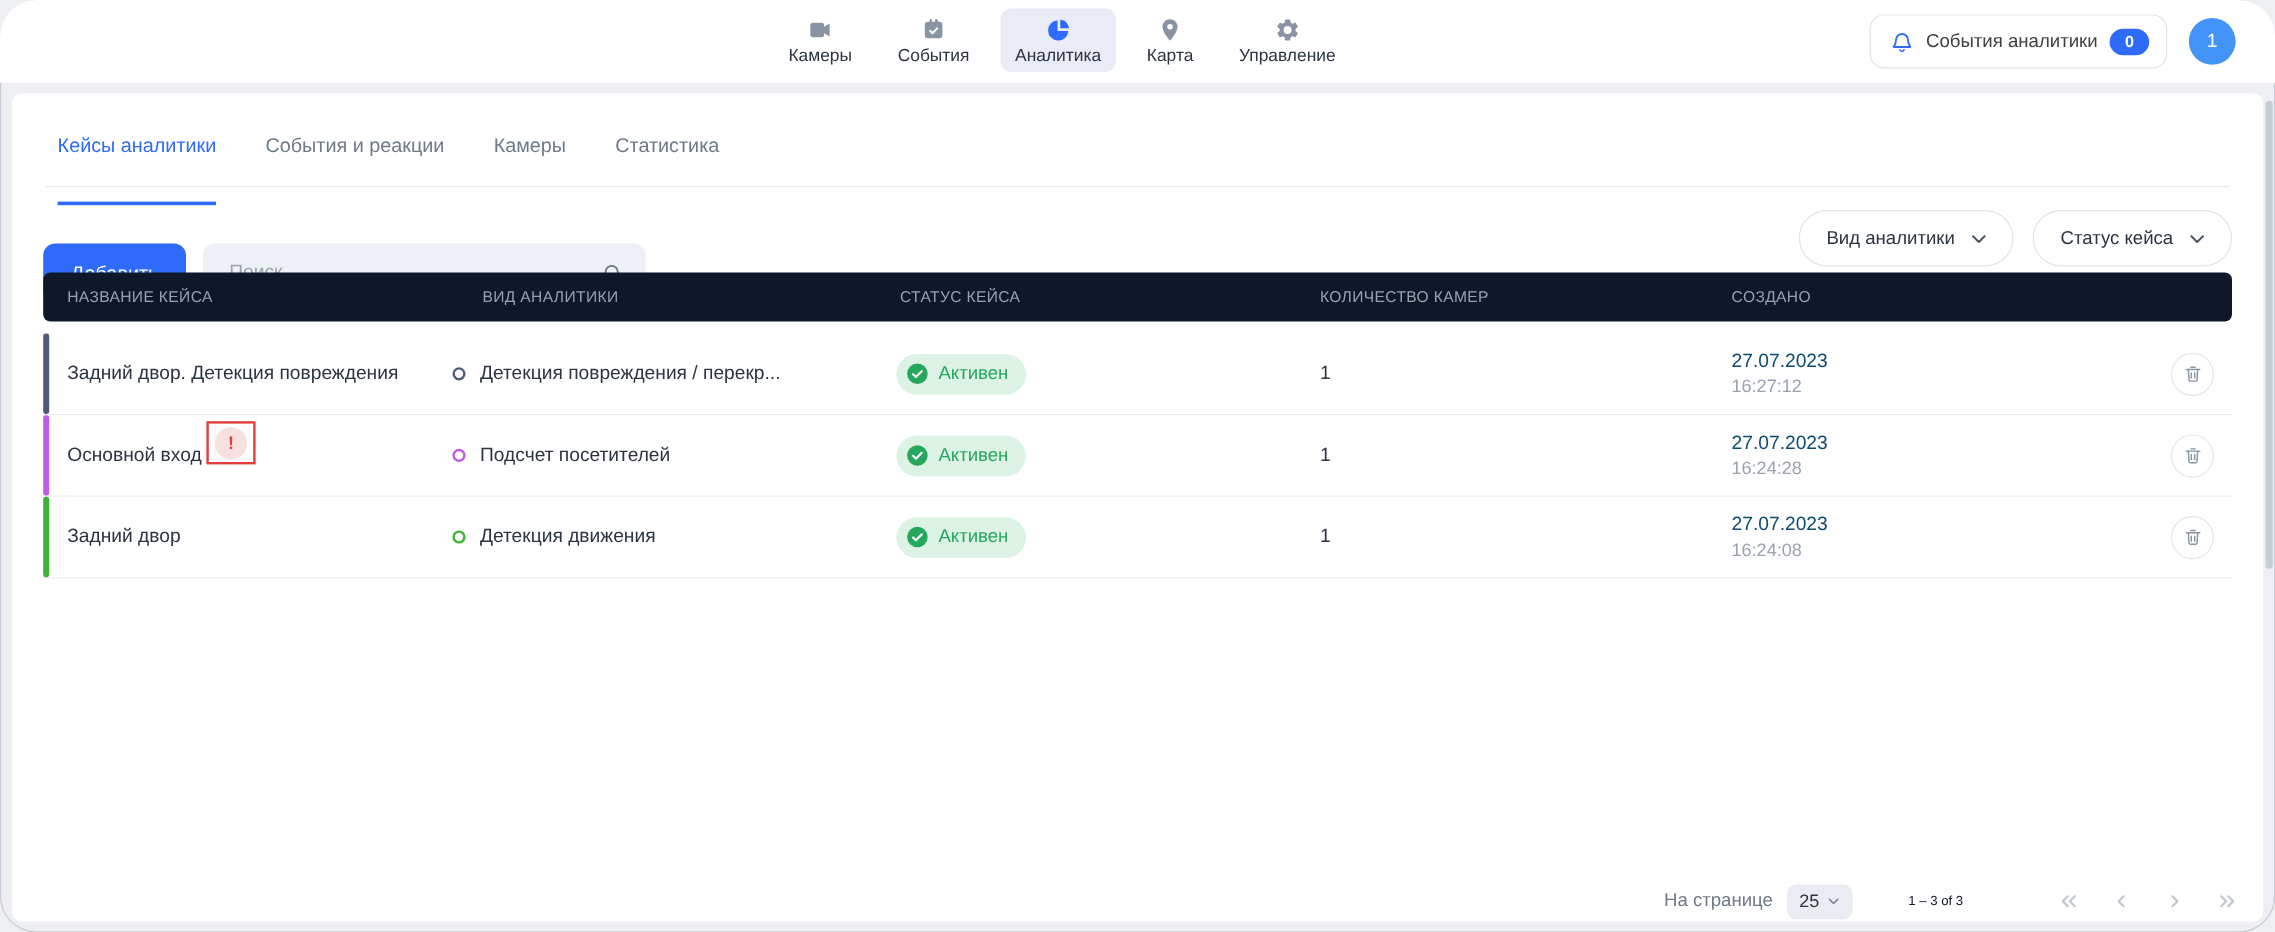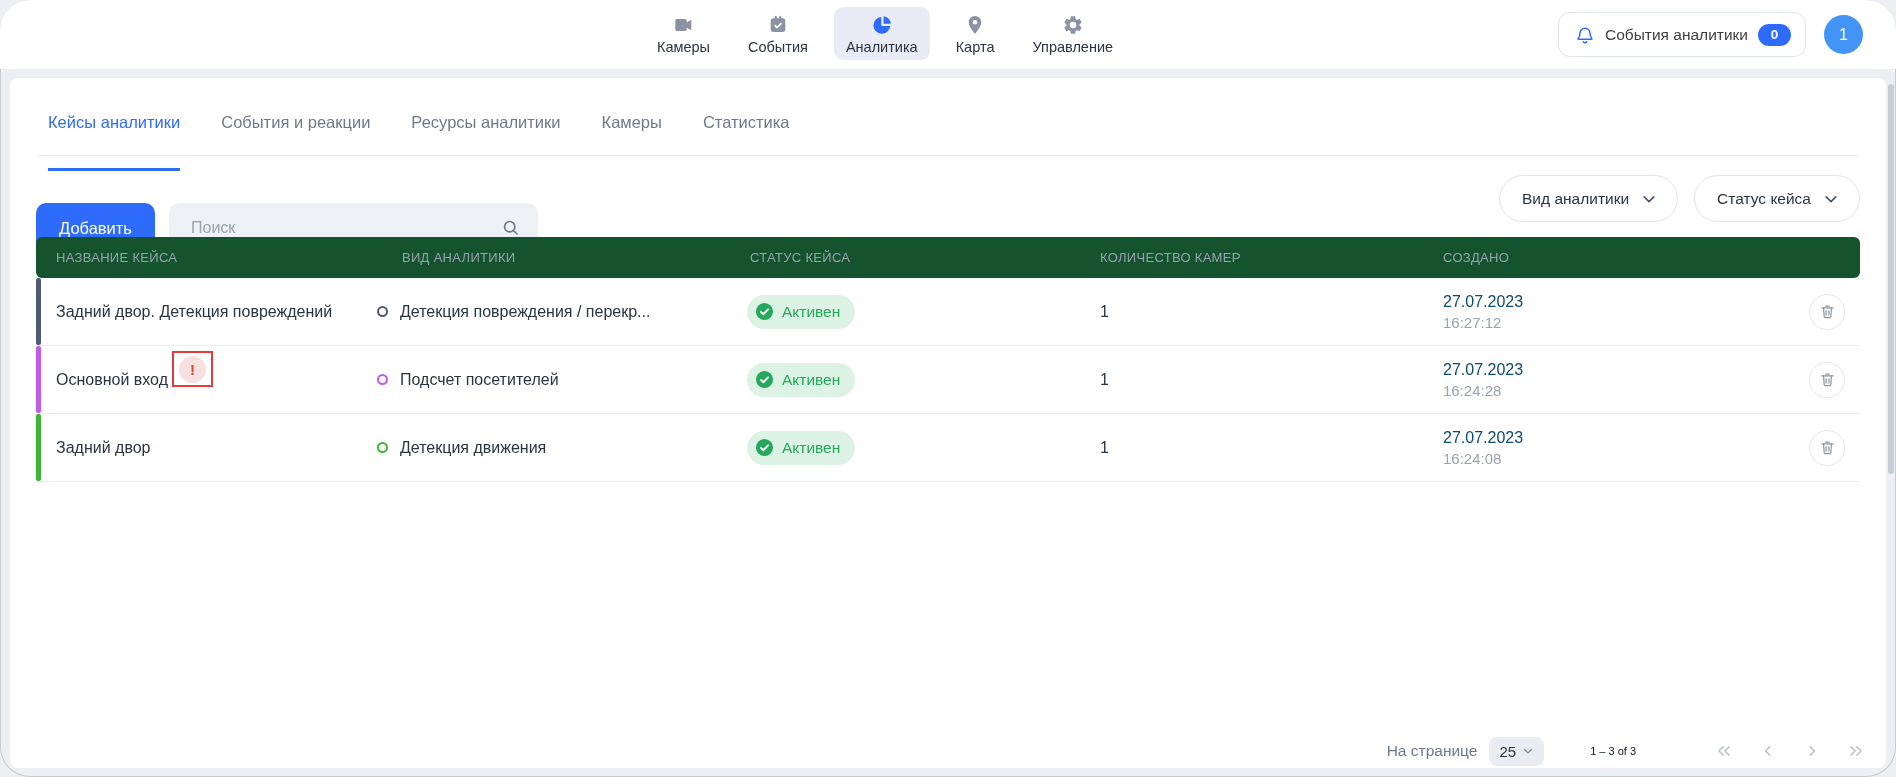--- a/index.html
+++ b/index.html
@@ -49,21 +49,21 @@
                   padding:0 36px 0 22px; font-size:16px; color:#2b3442; font-family:inherit; }
   .search-input::placeholder { color:#9aa3b2; }
   .search-icon { position:absolute; right:18px; top:15px; color:#6e7887; }
   .toolbar-right { position:absolute; right:26px; top:97px; display:flex; gap:16px; }
   .filter-pill { display:flex; align-items:center; gap:12px; height:47px; padding:0 20px 0 22px;
                  background:#fff; border:1px solid #dfe3ea; border-radius:24px; font-size:15.5px;
                  color:#2b3442; cursor:pointer; font-family:inherit; white-space:nowrap; }
   .filter-pill .chev { color:#4d5766; display:flex; }
 
   
-  .thead { position:absolute; left:26px; top:159px; width:1824px; height:41px; background:#14532d;
+  .thead { position:absolute; left:26px; top:149px; width:1824px; height:41px; background:#0f172a;
            border-radius:6px; }
   .th { position:absolute; top:0; line-height:41px; font-size:13px; color:#98a1b0;
         letter-spacing:.3px; white-space:nowrap; }
   .h1{left:20px} .h2{left:366px} .h3{left:714px} .h4{left:1064px} .h5{left:1407px}
   .tbody { position:absolute; left:26px; top:200px; width:1824px; }
   .row { position:relative; height:68px; border-bottom:1px solid #e9ebef; background:#fff; cursor:pointer; }
   .accent { position:absolute; left:0; top:0; bottom:0; width:5px; border-radius:2px; }
   .cell-name { position:absolute; left:20px; top:50%; transform:translateY(-50%); font-size:16px;
                color:#2b3442; white-space:nowrap; }
   .alert-box { position:absolute; left:136px; top:5px; width:41px; height:36px;
@@ -168,21 +168,20 @@
       </button>
       <div class="avatar">1</div>
     </div>
   </header>
 
   <main class="card">
 
     <div class="tabs">
       <div class="tab active">Кейсы аналитики</div>
       <div class="tab">События и реакции</div>
-      <div class="tab">Ресурсы аналитики</div>
       <div class="tab">Камеры</div>
       <div class="tab">Статистика</div>
     </div>
     <div class="tabs-line"></div>
 
     <div class="toolbar-left">
       <button class="btn-add">Добавить</button>
       <div class="search-box">
         <input class="search-input" type="text" placeholder="Поиск" style="">
         <span class="search-icon">
@@ -218,21 +217,21 @@
       <span class="th h2">ВИД АНАЛИТИКИ</span>
       <span class="th h3">СТАТУС КЕЙСА</span>
       <span class="th h4">КОЛИЧЕСТВО КАМЕР</span>
       <span class="th h5">СОЗДАНО</span>
     </div>
 
     <div class="tbody">
 
       <div class="row">
         <span class="accent" style="background: rgb(78, 90, 122);"></span>
-        <span class="cell-name">Задний двор. Детекция повреждений</span>
+        <span class="cell-name">Задний двор. Детекция повреждения</span>
         <span class="cell-type">
           <i class="type-ring" style="border-color: rgb(78, 90, 122);"></i>
           <span>Детекция повреждения / перекр...</span>
         </span>
         <span class="badge-status">
           <svg viewBox="0 0 20 20" width="19" height="19">
               <circle cx="10" cy="10" r="9"></circle>
               <path d="M6.2 10.4l2.5 2.5 5.1-5.2" stroke="#fff" stroke-width="1.9" fill="none" stroke-linecap="round" stroke-linejoin="round"></path>
             </svg>
           <span class="txt">Активен</span>

